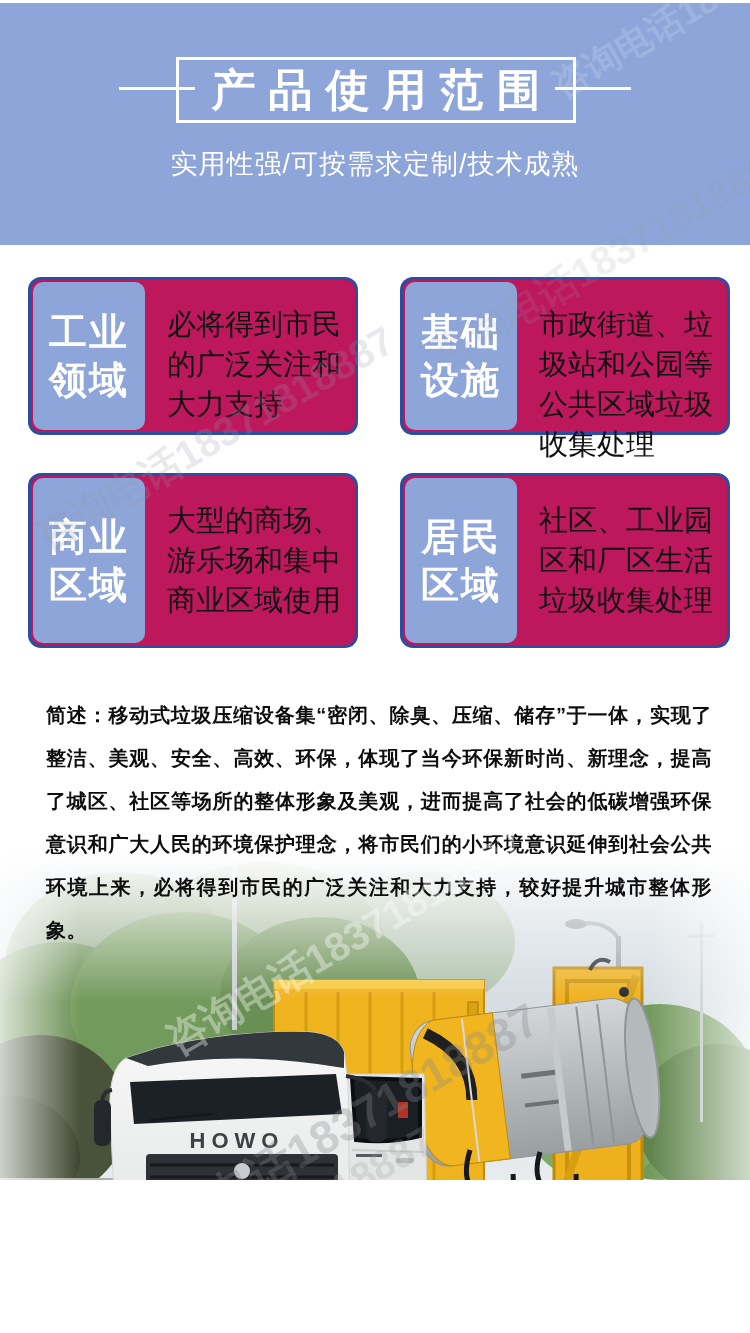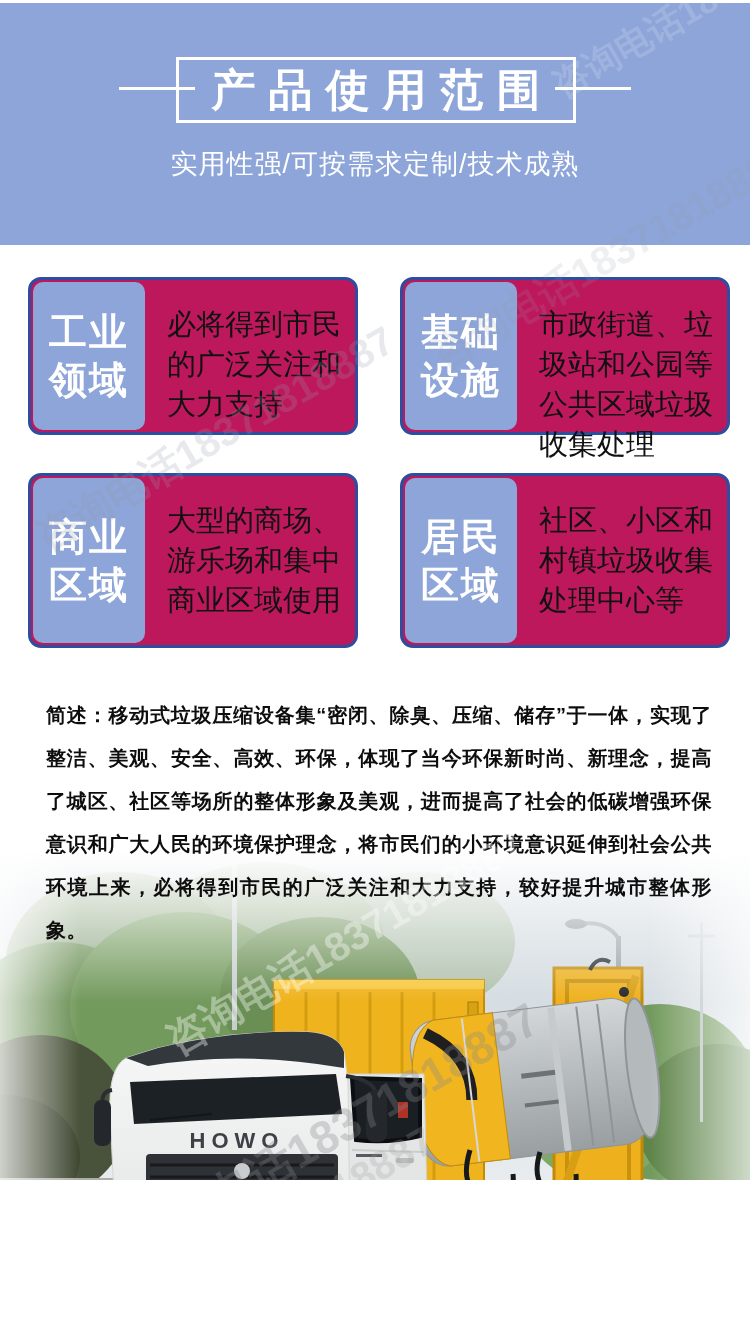--- a/index.html
+++ b/index.html
@@ -101,21 +101,21 @@
       <span>区域</span>
     </div>
     <div class="card-text">大型的商场、游乐场和集中商业区域使用</div>
   </div>
 
   <div class="card" id="card4">
     <div class="label">
       <span>居民</span>
       <span>区域</span>
     </div>
-    <div class="card-text">社区、小区和村镇垃圾收集处理中心等</div>
+    <div class="card-text">社区、工业园区和厂区生活垃圾收集处理</div>
   </div>
 
   <p class="summary">
     <span class="lead">简述：</span><span>移动式垃圾压缩设备集“密闭、除臭、压缩、储存”于一体，实现了整洁、美观、安全、高效、环保，体现了当今环保新时尚、新理念，提高了城区、社区等场所的整体形象及美观，进而提高了社会的低碳增强环保意识和广大人民的环境保护理念，将市民们的小环境意识延伸到社会公共环境上来，必将得到市民的广泛关注和大力支持，较好提升城市整体形象。</span>
   </p>
 
   <svg class="photo" viewBox="0 0 750 481" width="750" height="481">
     <defs>
       <linearGradient id="sky" x1="0" y1="0" x2="0" y2="1">
         <stop offset="0" stop-color="#c7d1d8"></stop>

